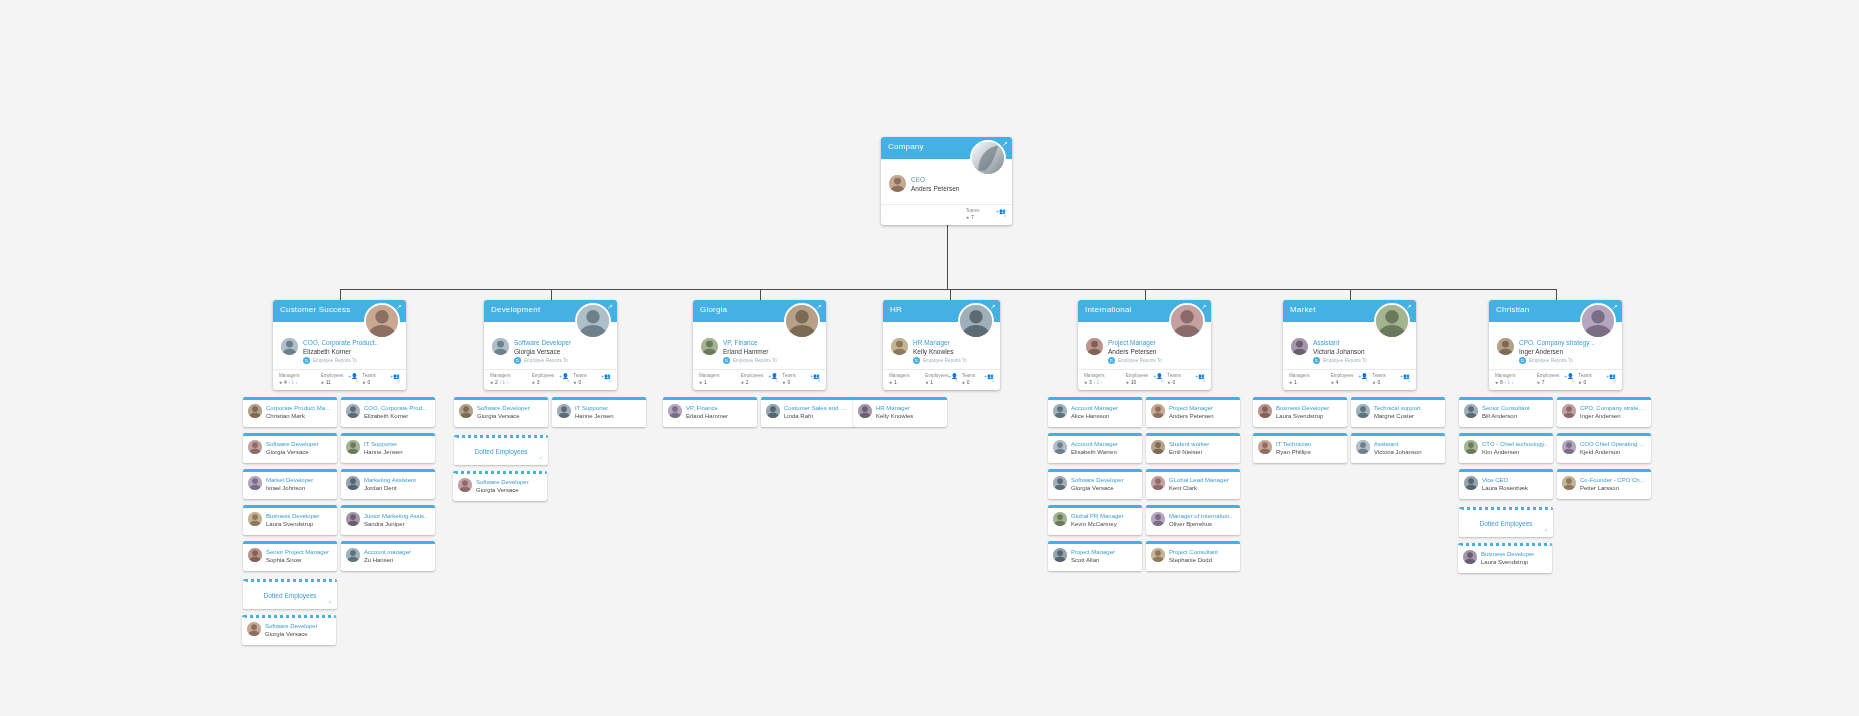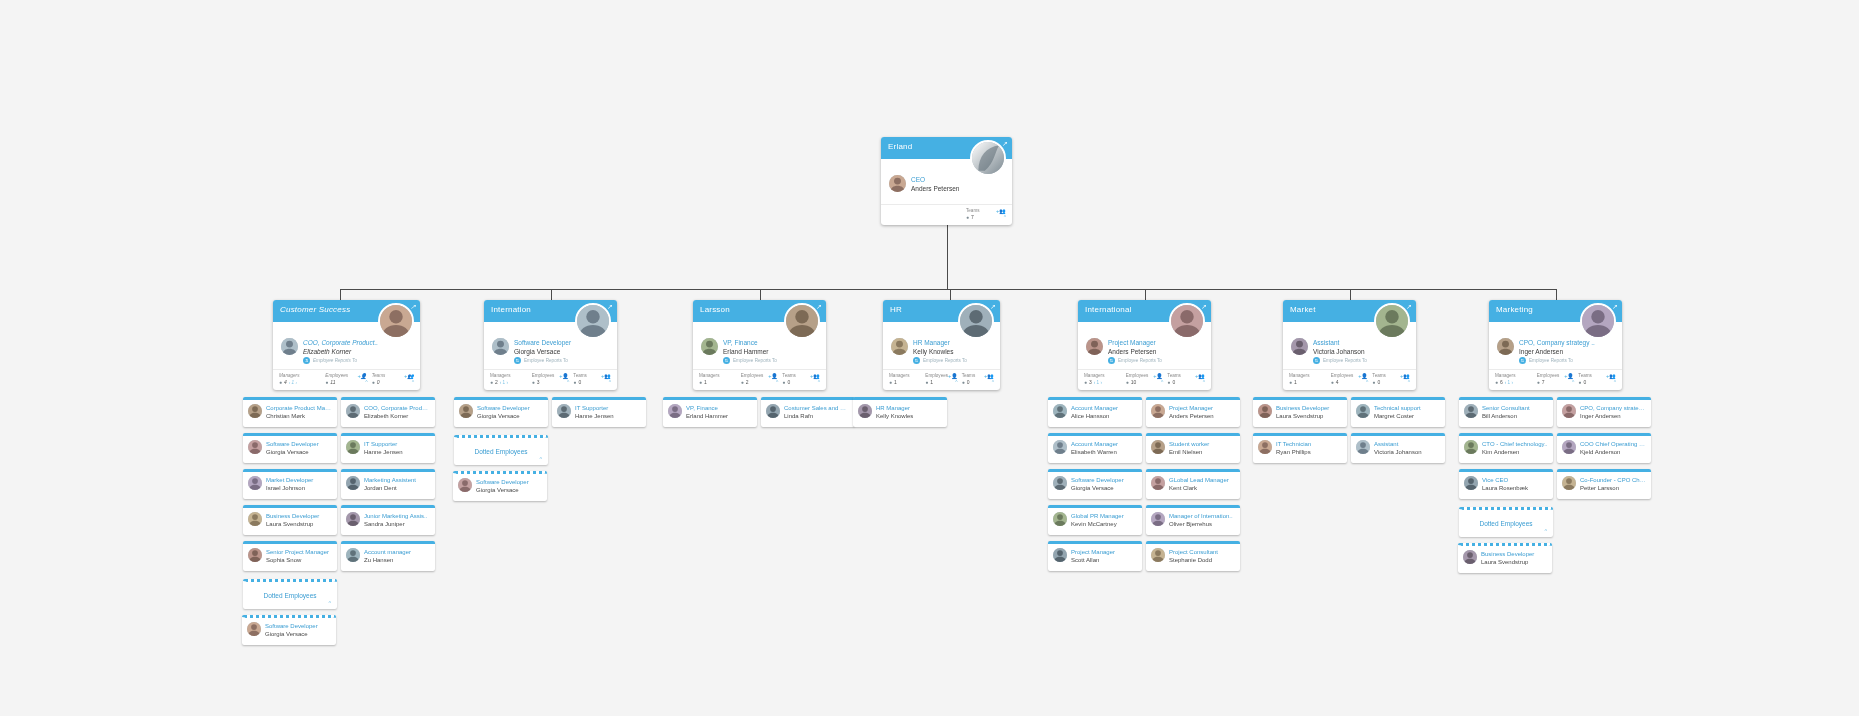--- a/index.html
+++ b/index.html
@@ -129,21 +129,21 @@
     <div class="line v-line" style="left: 946.5px; top: 223px; height: 66px;"></div>
     <div class="line h-line" style="left: 339.5px; top: 289px; width: 1216px;"></div>
     <div class="line v-line" style="left: 339.5px; top: 289px; height: 11px;"></div>
     <div class="line v-line" style="left: 550.5px; top: 289px; height: 11px;"></div>
     <div class="line v-line" style="left: 759.5px; top: 289px; height: 11px;"></div>
     <div class="line v-line" style="left: 949.5px; top: 289px; height: 11px;"></div>
     <div class="line v-line" style="left: 1144.5px; top: 289px; height: 11px;"></div>
     <div class="line v-line" style="left: 1349.5px; top: 289px; height: 11px;"></div>
     <div class="line v-line" style="left: 1555.5px; top: 289px; height: 11px;"></div>
     <div class="node" style="left: 881px; top: 137px; width: 131px;">
-      <div class="node-header"><span>Erland</span><span class="expand-arrow">↗</span><span class="node-avatar-lg">
+      <div class="node-header"><span>Company</span><span class="expand-arrow">↗</span><span class="node-avatar-lg">
           <svg class="av" viewBox="0 0 20 20">
             <defs>
               <linearGradient id="g0" x1="0" y1="0" x2="1" y2="1">
                 <stop offset="0" stop-color="#ffffff"></stop>
                 <stop offset="1" stop-color="#7d8a92"></stop>
               </linearGradient>
             </defs>
             <rect width="20" height="20" fill="url(#g0)"></rect>
             <path d="M4 18C4 9 9 3 17 2c-3 5-3 11-9 16z" fill="#5d6b74" opacity=".55"></path>
           </svg>
@@ -170,21 +170,21 @@
             <span class="stat-plus">+👥</span>
           </div>
           <div class="stat-value">
             <span class="stat-icon">●</span>
             <span>7</span>
             <span class="stat-caret">^</span>
           </div>
         </div>
       </div>
     </div>
-    <div class="node" style="left: 273px; top: 300px; width: 147px; font-style: italic;">
+    <div class="node" style="left: 273px; top: 300px; width: 133px;">
       <div class="node-header"><span>Customer Success</span><span class="expand-arrow">↗</span><span class="node-avatar-lg">
           <svg class="av" viewBox="0 0 20 20">
             <rect width="20" height="20" fill="#c9a892"></rect>
             <circle cx="10" cy="7.4" r="4.2" fill="#8d6f62"></circle>
             <path d="M1 20c.6-5 4.3-7.5 9-7.5S18.4 15 19 20z" fill="#8d6f62"></path>
           </svg>
         </span></div>
       <div class="node-body">
         <div class="person-row">
           <span class="avatar-sm">
@@ -380,21 +380,21 @@
           <circle cx="10" cy="7.2" r="4.1" fill="#8d6f62"></circle>
           <path d="M1.2 20c.6-5 4.2-7.4 8.8-7.4S18.2 15 18.8 20z" fill="#8d6f62"></path>
         </svg>
       </span>
       <div class="person-meta">
         <div class="person-title">Software Developer</div>
         <div class="person-name">Giorgia Versace</div>
       </div>
     </div>
     <div class="node" style="left: 484px; top: 300px; width: 133px;">
-      <div class="node-header"><span>Internation</span><span class="expand-arrow">↗</span><span class="node-avatar-lg">
+      <div class="node-header"><span>Development</span><span class="expand-arrow">↗</span><span class="node-avatar-lg">
           <svg class="av" viewBox="0 0 20 20">
             <rect width="20" height="20" fill="#aebfc9"></rect>
             <circle cx="10" cy="7.4" r="4.2" fill="#6f7f8c"></circle>
             <path d="M1 20c.6-5 4.3-7.5 9-7.5S18.4 15 19 20z" fill="#6f7f8c"></path>
           </svg>
         </span></div>
       <div class="node-body">
         <div class="person-row">
           <span class="avatar-sm">
             <svg class="av" viewBox="0 0 20 20" preserveAspectRatio="xMidYMid slice">
@@ -485,21 +485,21 @@
           <circle cx="10" cy="7.2" r="4.1" fill="#8a6a6a"></circle>
           <path d="M1.2 20c.6-5 4.2-7.4 8.8-7.4S18.2 15 18.8 20z" fill="#8a6a6a"></path>
         </svg>
       </span>
       <div class="person-meta">
         <div class="person-title">Software Developer</div>
         <div class="person-name">Giorgia Versace</div>
       </div>
     </div>
     <div class="node" style="left: 693px; top: 300px; width: 133px;">
-      <div class="node-header"><span>Larsson</span><span class="expand-arrow">↗</span><span class="node-avatar-lg">
+      <div class="node-header"><span>Giorgia</span><span class="expand-arrow">↗</span><span class="node-avatar-lg">
           <svg class="av" viewBox="0 0 20 20">
             <rect width="20" height="20" fill="#b6a088"></rect>
             <circle cx="10" cy="7.4" r="4.2" fill="#7d6a55"></circle>
             <path d="M1 20c.6-5 4.3-7.5 9-7.5S18.4 15 19 20z" fill="#7d6a55"></path>
           </svg>
         </span></div>
       <div class="node-body">
         <div class="person-row">
           <span class="avatar-sm">
             <svg class="av" viewBox="0 0 20 20" preserveAspectRatio="xMidYMid slice">
@@ -951,21 +951,21 @@
           <circle cx="10" cy="7.2" r="4.1" fill="#6f7f8c"></circle>
           <path d="M1.2 20c.6-5 4.2-7.4 8.8-7.4S18.2 15 18.8 20z" fill="#6f7f8c"></path>
         </svg>
       </span>
       <div class="person-meta">
         <div class="person-title">Assistant</div>
         <div class="person-name">Victoria Johanson</div>
       </div>
     </div>
     <div class="node" style="left: 1489px; top: 300px; width: 133px;">
-      <div class="node-header"><span>Marketing</span><span class="expand-arrow">↗</span><span class="node-avatar-lg">
+      <div class="node-header"><span>Christian</span><span class="expand-arrow">↗</span><span class="node-avatar-lg">
           <svg class="av" viewBox="0 0 20 20">
             <rect width="20" height="20" fill="#b4a6c0"></rect>
             <circle cx="10" cy="7.4" r="4.2" fill="#7a6d84"></circle>
             <path d="M1 20c.6-5 4.3-7.5 9-7.5S18.4 15 19 20z" fill="#7a6d84"></path>
           </svg>
         </span></div>
       <div class="node-body">
         <div class="person-row">
           <span class="avatar-sm">
             <svg class="av" viewBox="0 0 20 20" preserveAspectRatio="xMidYMid slice">

